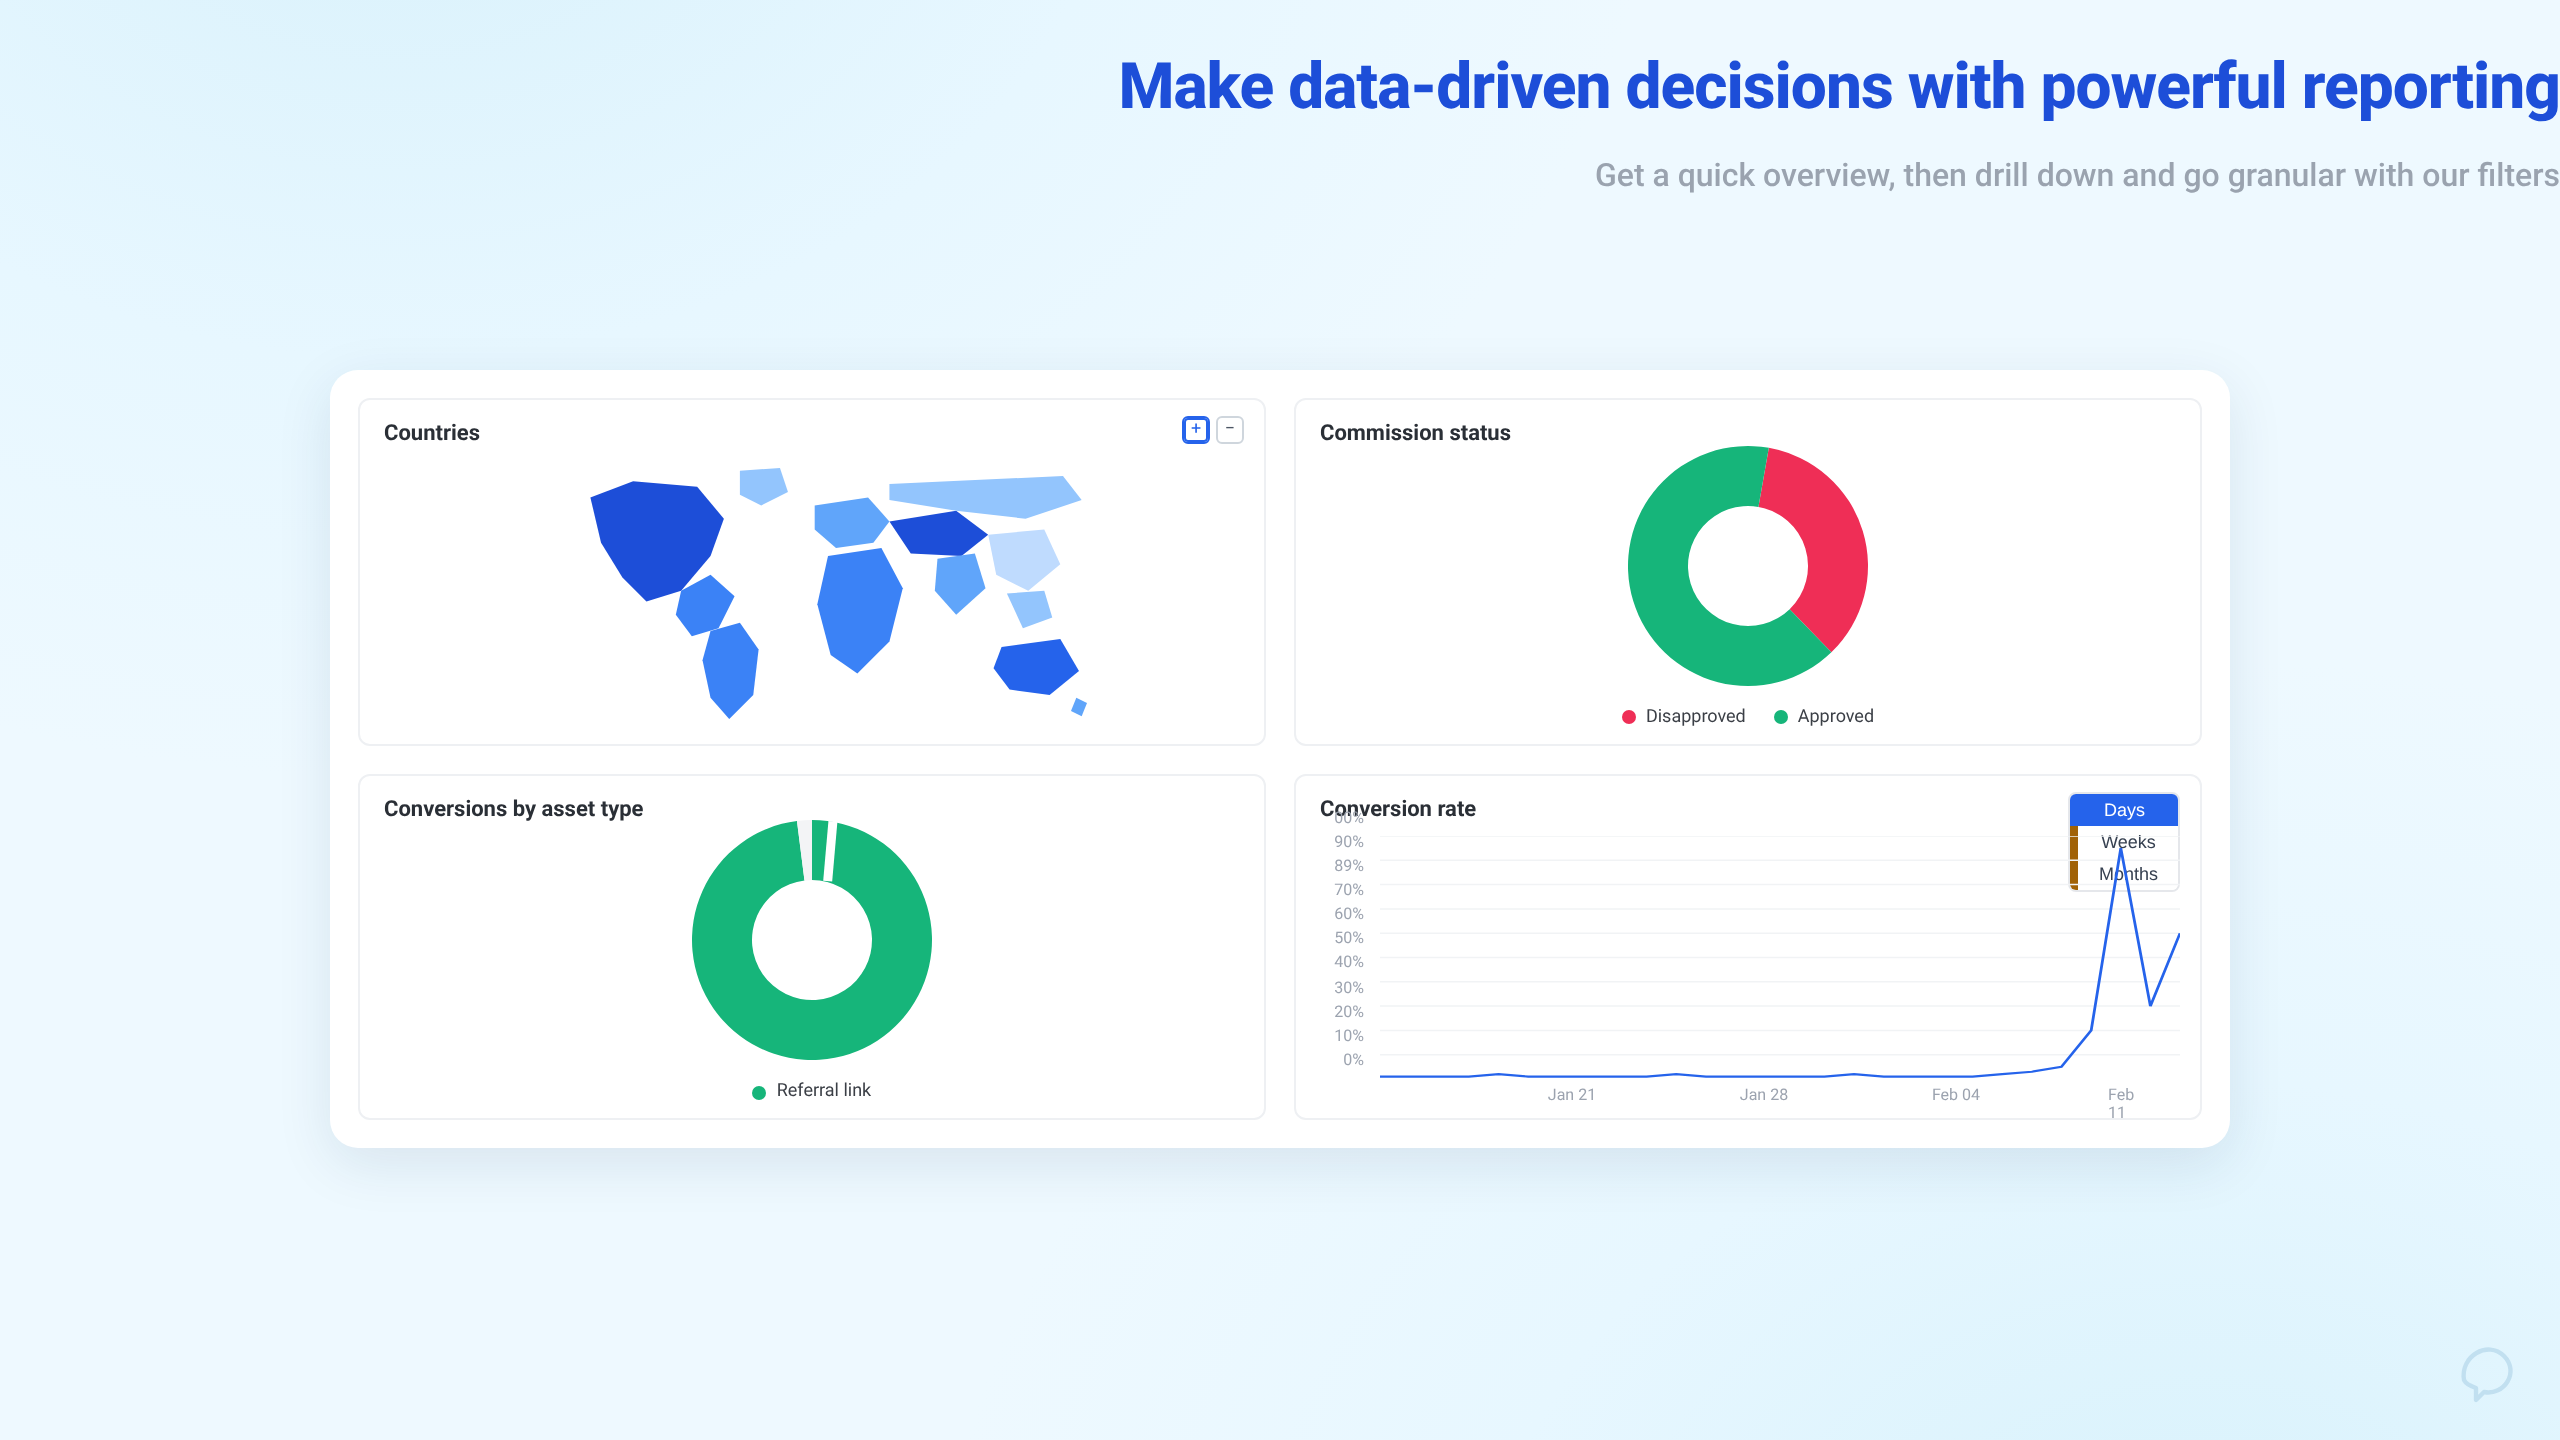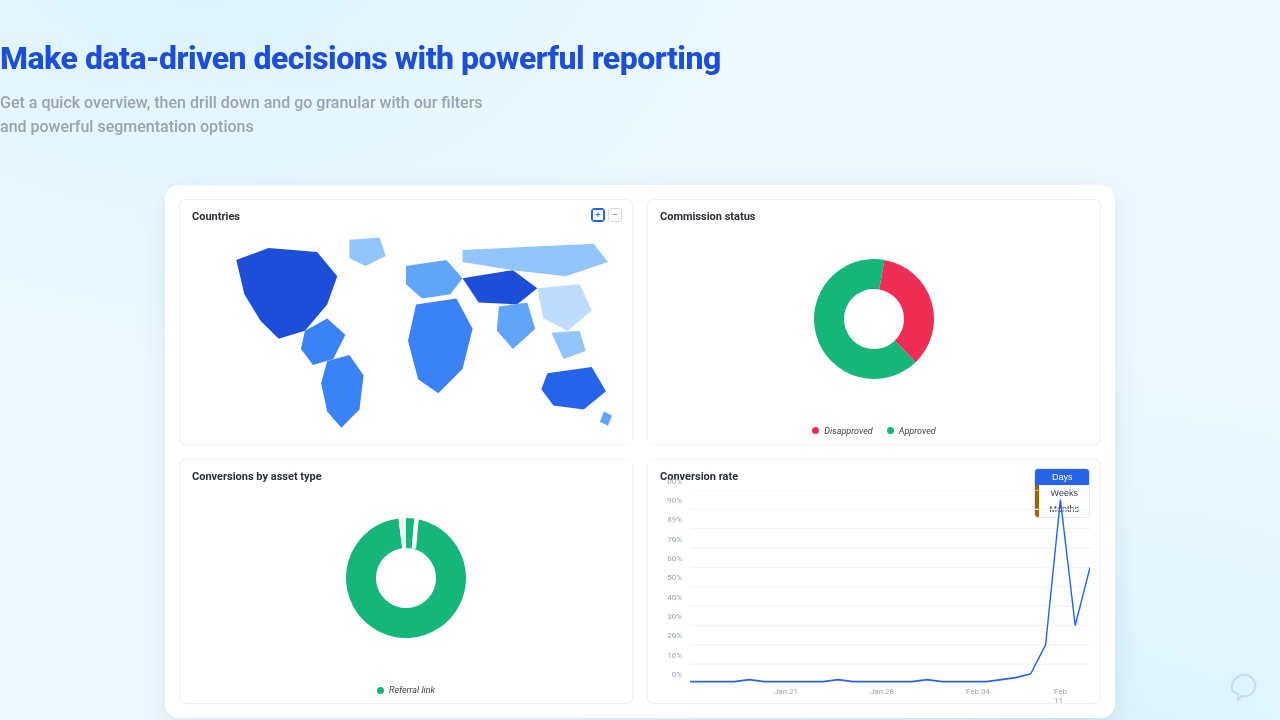--- a/index.html
+++ b/index.html
@@ -3,28 +3,28 @@
 <meta charset="utf-8">
 <style>
   * { box-sizing: border-box; margin: 0; padding: 0; }
   html, body { width: 1280px; height: 720px; overflow: hidden; font-family: -apple-system, BlinkMacSystemFont, "Segoe UI", Roboto, Helvetica, Arial, sans-serif; }
   body {
     background: radial-gradient(ellipse 900px 700px at 200px -100px, #d8f1fb 0%, #e7f7ff 40%, transparent 70%),
                 radial-gradient(ellipse 900px 700px at 1100px 820px, #d6f1fb 0%, #e7f7ff 40%, transparent 70%),
                 #eef9ff;
     position: relative;
   }
-  .hero-wrap { width: 100%; text-align: left; padding-top: 39px; }
+  .hero-wrap { width: 100%; text-align: right; padding-top: 24px; }
   .hero-title { color: #1d4ed8; font-size: 32px; font-weight: 800; letter-spacing: -0.5px; }
   .hero-sub { color: #9aa3af; font-size: 16px; font-weight: 500; margin-top: 14px; line-height: 1.5; }
 
   .panel {
     position: absolute;
     left: 165px; top: 185px;
-    width: 950px; height: 533px;
+    width: 950px; height: 389px;
     background: #ffffff;
     border-radius: 14px;
     box-shadow: 0 8px 28px rgba(20,50,90,0.10);
     padding: 14px;
     display: grid;
     grid-template-columns: 1fr 1fr;
     grid-template-rows: 1fr 1fr;
     gap: 14px;
   }
   .card {
@@ -40,21 +40,21 @@
   .zoom-group { position: absolute; right: 10px; top: 8px; display: flex; }
   .zoom-btn { width: 14px; height: 14px; border: 1px solid #cfd6dd; border-radius: 3px; background:#fff; font-size: 9px; line-height: 12px; text-align:center; color:#4b5563; cursor:pointer; margin-left:3px; }
   .zoom-btn.active { border-color: #2563eb; color:#2563eb; box-shadow: 0 0 0 1px #2563eb inset; }
 
   
   .map-wrap { position:absolute; left: 28px; right: 20px; top: 30px; bottom: 8px; display:flex; align-items:center; justify-content:center; }
   .map-wrap svg { width: 100%; height: 100%; }
 
   
   .donut-wrap { position:absolute; left:0; right:0; top: 22px; bottom: 28px; display:flex; align-items:center; justify-content:center; }
-  .legend-row { position:absolute; left:0; right:0; bottom: 8px; display:flex; justify-content:center; gap: 14px; font-style: italic; }
+  .legend-row { position:absolute; left:0; right:0; bottom: 8px; display:flex; justify-content:center; gap: 14px; }
   .legend-item { display:flex; align-items:center; gap:5px; font-size: 9px; color:#3b3f46; }
   .legend-dot { width:7px; height:7px; border-radius:50%; }
 
   
   .seg { position:absolute; right:10px; top:8px; display:flex; border:1px solid #e5e7eb; border-radius:4px; overflow:hidden;flex-direction:column; }
   .seg button { border:none; background:#fff; font-size:9px; padding:3px 10px; color:#374151; cursor:pointer; border-left:4px solid #a16207; }
   .seg button:first-child { border-left:none; }
   .seg button.active { background:#2563eb; color:#fff; }
 
   
@@ -67,21 +67,20 @@
   
   .logo-mark { position:absolute; right: 20px; bottom: 14px; opacity: .55; }
 </style>
 </head>
 <body>
 
 <div class="hero-wrap">
   <h1 class="hero-title">Make data-driven decisions with powerful reporting</h1>
   <p class="hero-sub">
     <span>Get a quick overview, then drill down and go granular with our filters</span><br>
-    <span>and powerful segmentation options</span>
   </p>
 </div>
 
 <div class="panel">
 
   <div class="card">
     <div class="card-title">Countries</div>
     <div class="zoom-group">
       <div class="zoom-btn active">+</div>
       <div class="zoom-btn">−</div>

